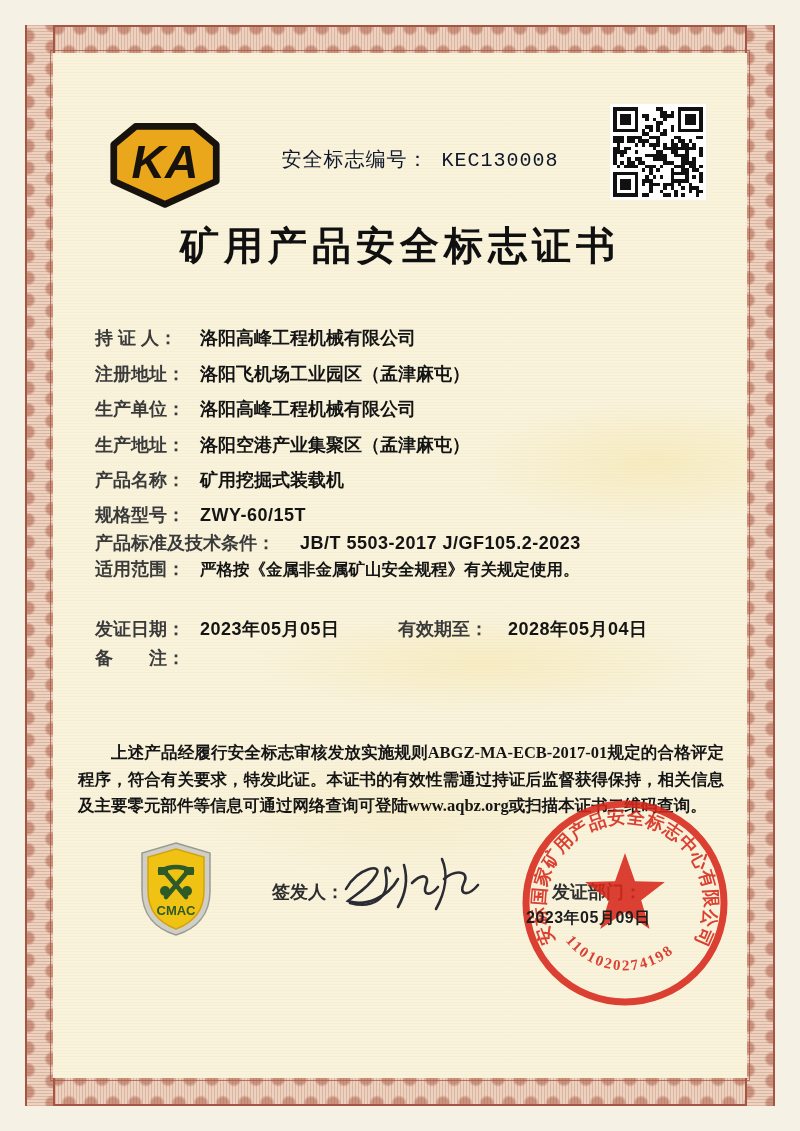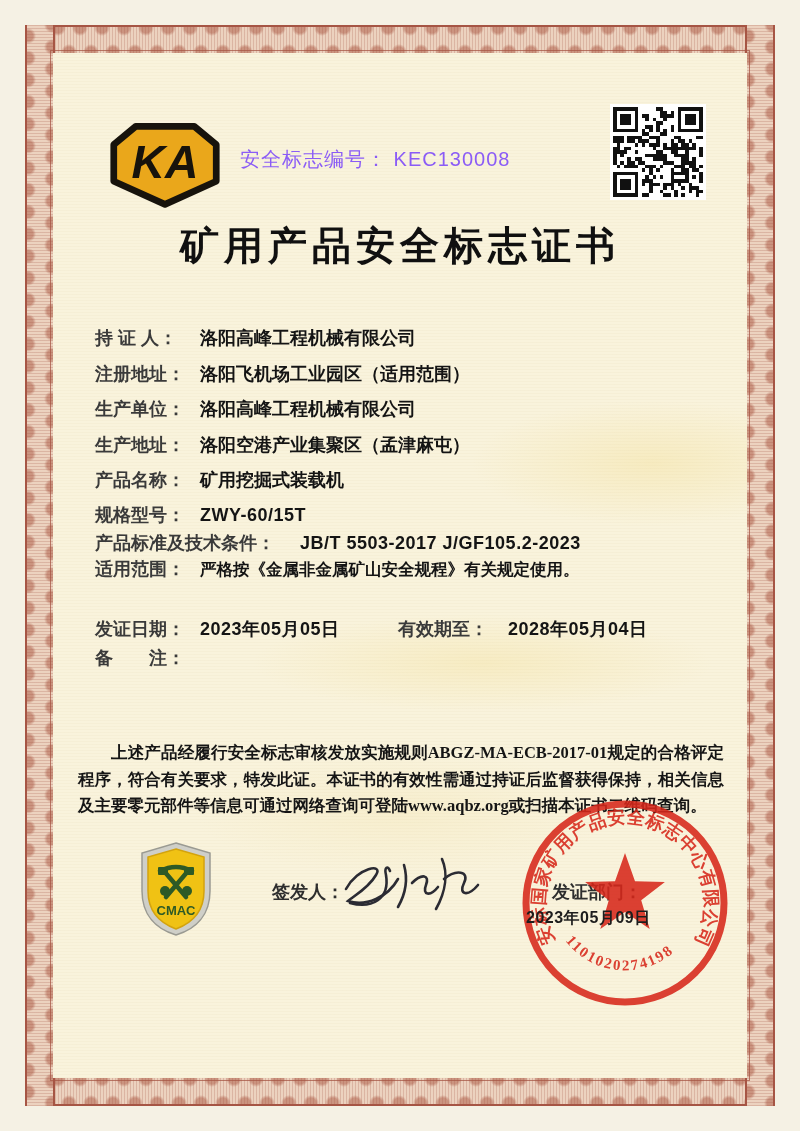--- a/index.html
+++ b/index.html
@@ -38,22 +38,22 @@
       radial-gradient(ellipse 260px 90px at 600px 410px, rgba(240,214,120,.28), rgba(240,214,120,0) 70%),
       radial-gradient(ellipse 330px 70px at 430px 610px, rgba(240,214,120,.25), rgba(240,214,120,0) 70%),
       radial-gradient(ellipse 300px 90px at 350px 760px, rgba(238,215,140,.18), rgba(238,215,140,0) 70%),
       repeating-linear-gradient(0deg, rgba(205,185,135,.07) 0 1px, rgba(255,255,255,0) 1px 3px);
   }
   .hairline{ position:absolute; inset:50px; border:1px solid rgba(166,85,68,.75); pointer-events:none; }
 
   
   .ka-logo{ position:absolute; left:104px; top:118px; width:122px; height:96px; }
   .cert-no-line{
-    position:absolute; left:240px; top:146px; width:360px; text-align:left;
-    font-family:Liberation Sans, sans-serif; font-size:20px; color:#8b5cf6; letter-spacing:1px;
+    position:absolute; left:240px; top:146px; width:360px; text-align:center;
+    font-family:Liberation Mono, monospace; font-size:20px; color:#0f172a; letter-spacing:1px;
   }
   .qr{ position:absolute; left:610px; top:104px; width:96px; height:96px; background:#fff; padding:3px; box-sizing:border-box; }
   .qr svg{ width:100%; height:100%; shape-rendering:crispEdges; }
   .title{
     position:absolute; left:0; right:0; top:219px; text-align:center;
     font-family:"Liberation Serif", serif; font-weight:900; font-size:39px;
     color:#101010; letter-spacing:5px;
   }
 
   
@@ -426,21 +426,21 @@
   </div>
 
   <div class="title">矿用产品安全标志证书</div>
 
   <div class="row r1">
     <span class="flabel">持 证 人：</span>
     <span class="fvalue">洛阳高峰工程机械有限公司</span>
   </div>
   <div class="row r2">
     <span class="flabel">注册地址：</span>
-    <span class="fvalue">洛阳飞机场工业园区（适用范围）</span>
+    <span class="fvalue">洛阳飞机场工业园区（孟津麻屯）</span>
   </div>
   <div class="row r3">
     <span class="flabel">生产单位：</span>
     <span class="fvalue">洛阳高峰工程机械有限公司</span>
   </div>
   <div class="row r5">
     <span class="flabel">产品名称：</span>
     <span class="fvalue">矿用挖掘式装载机</span>
   </div>
   <div class="row r4">

